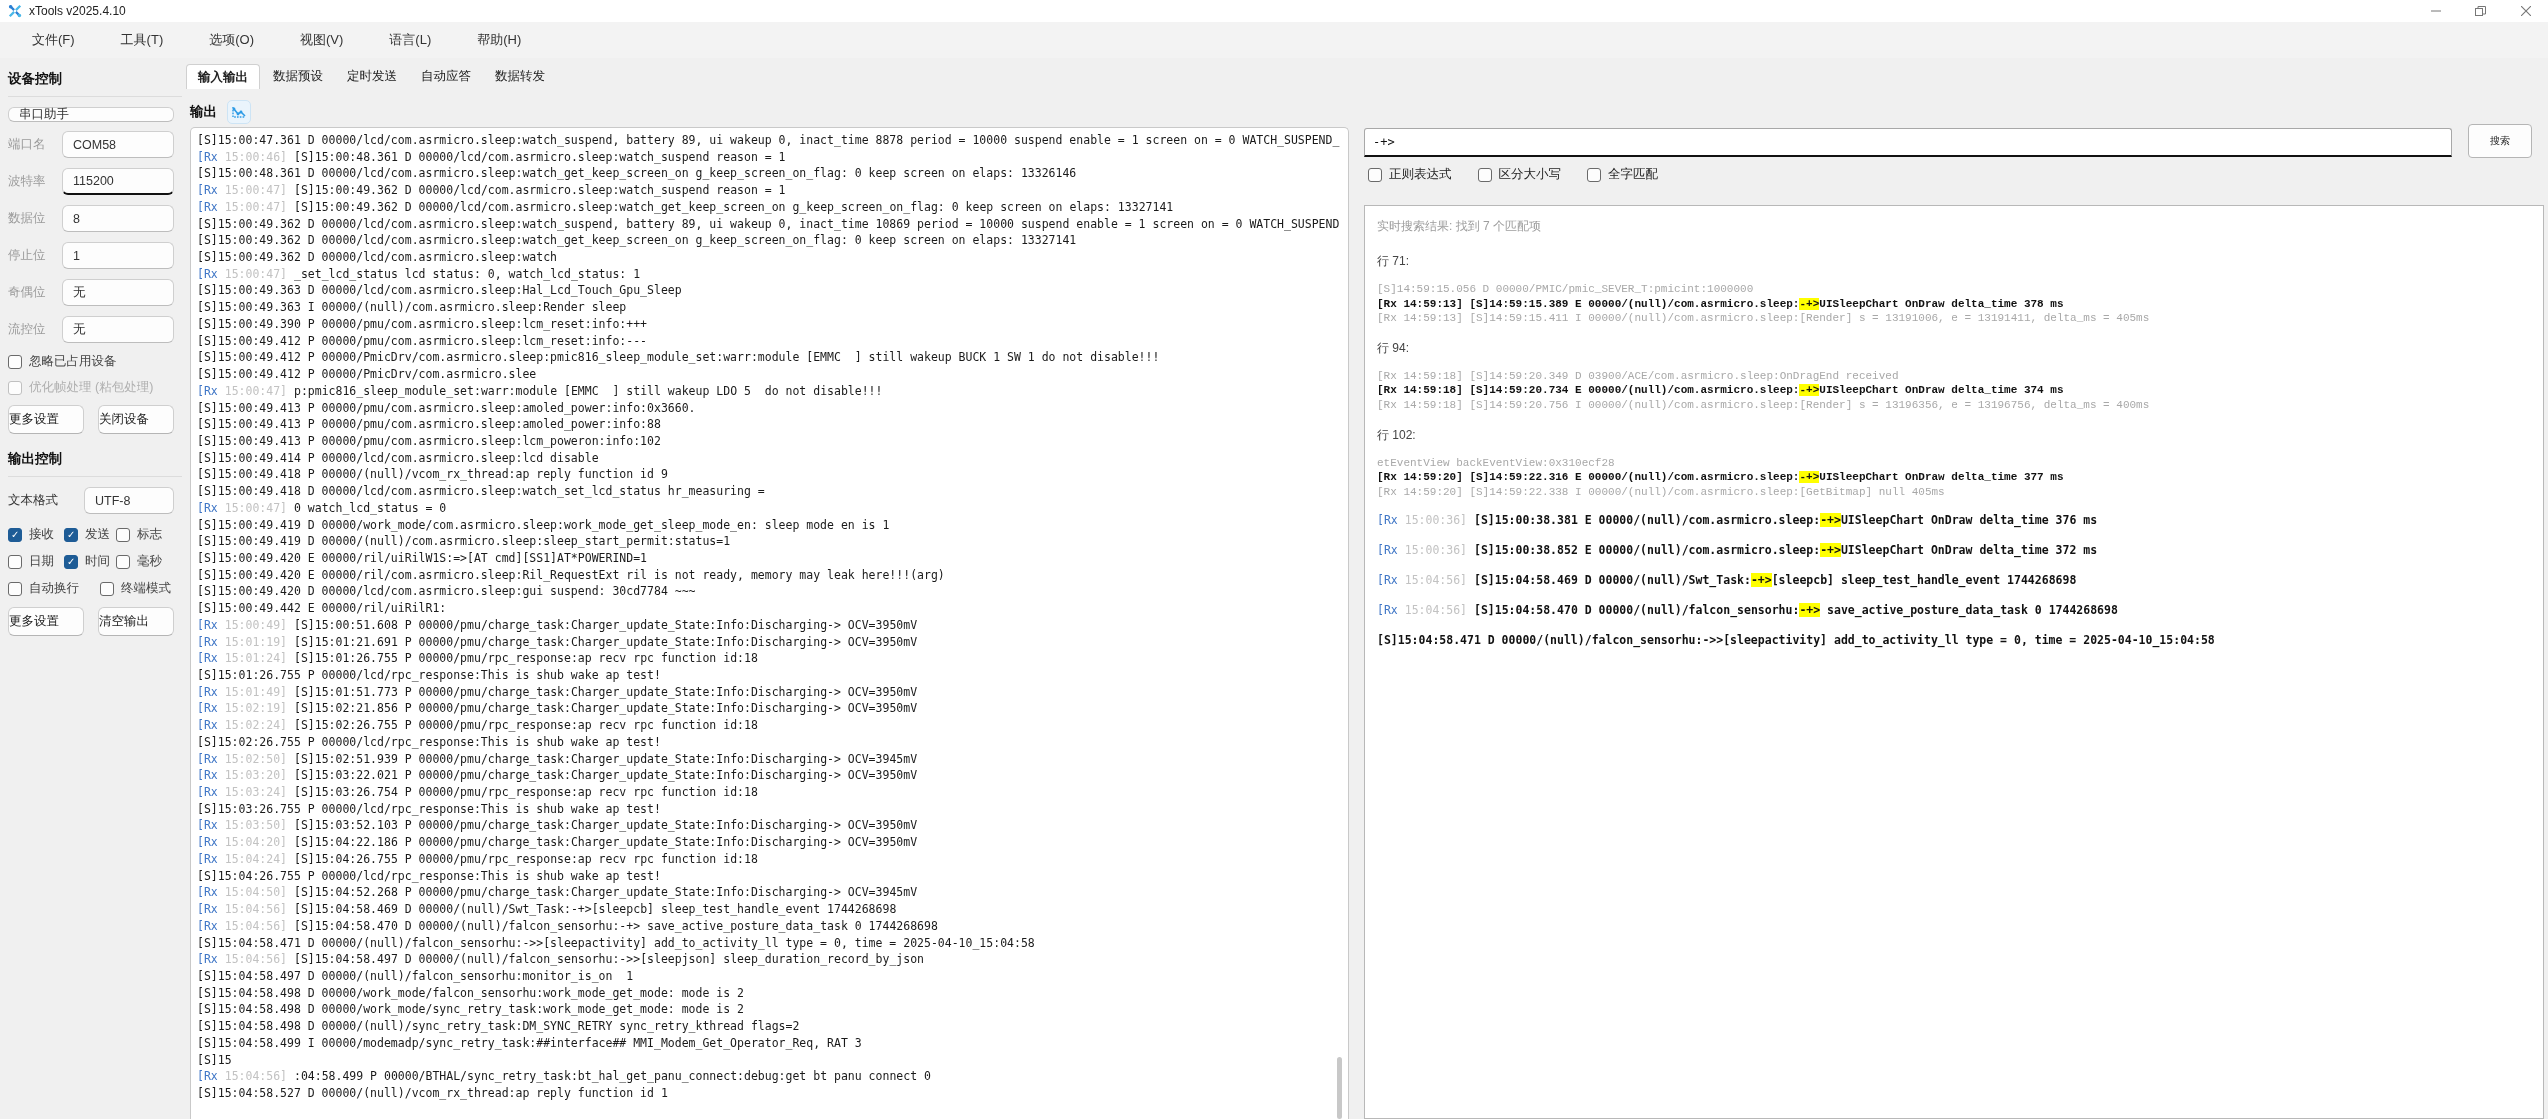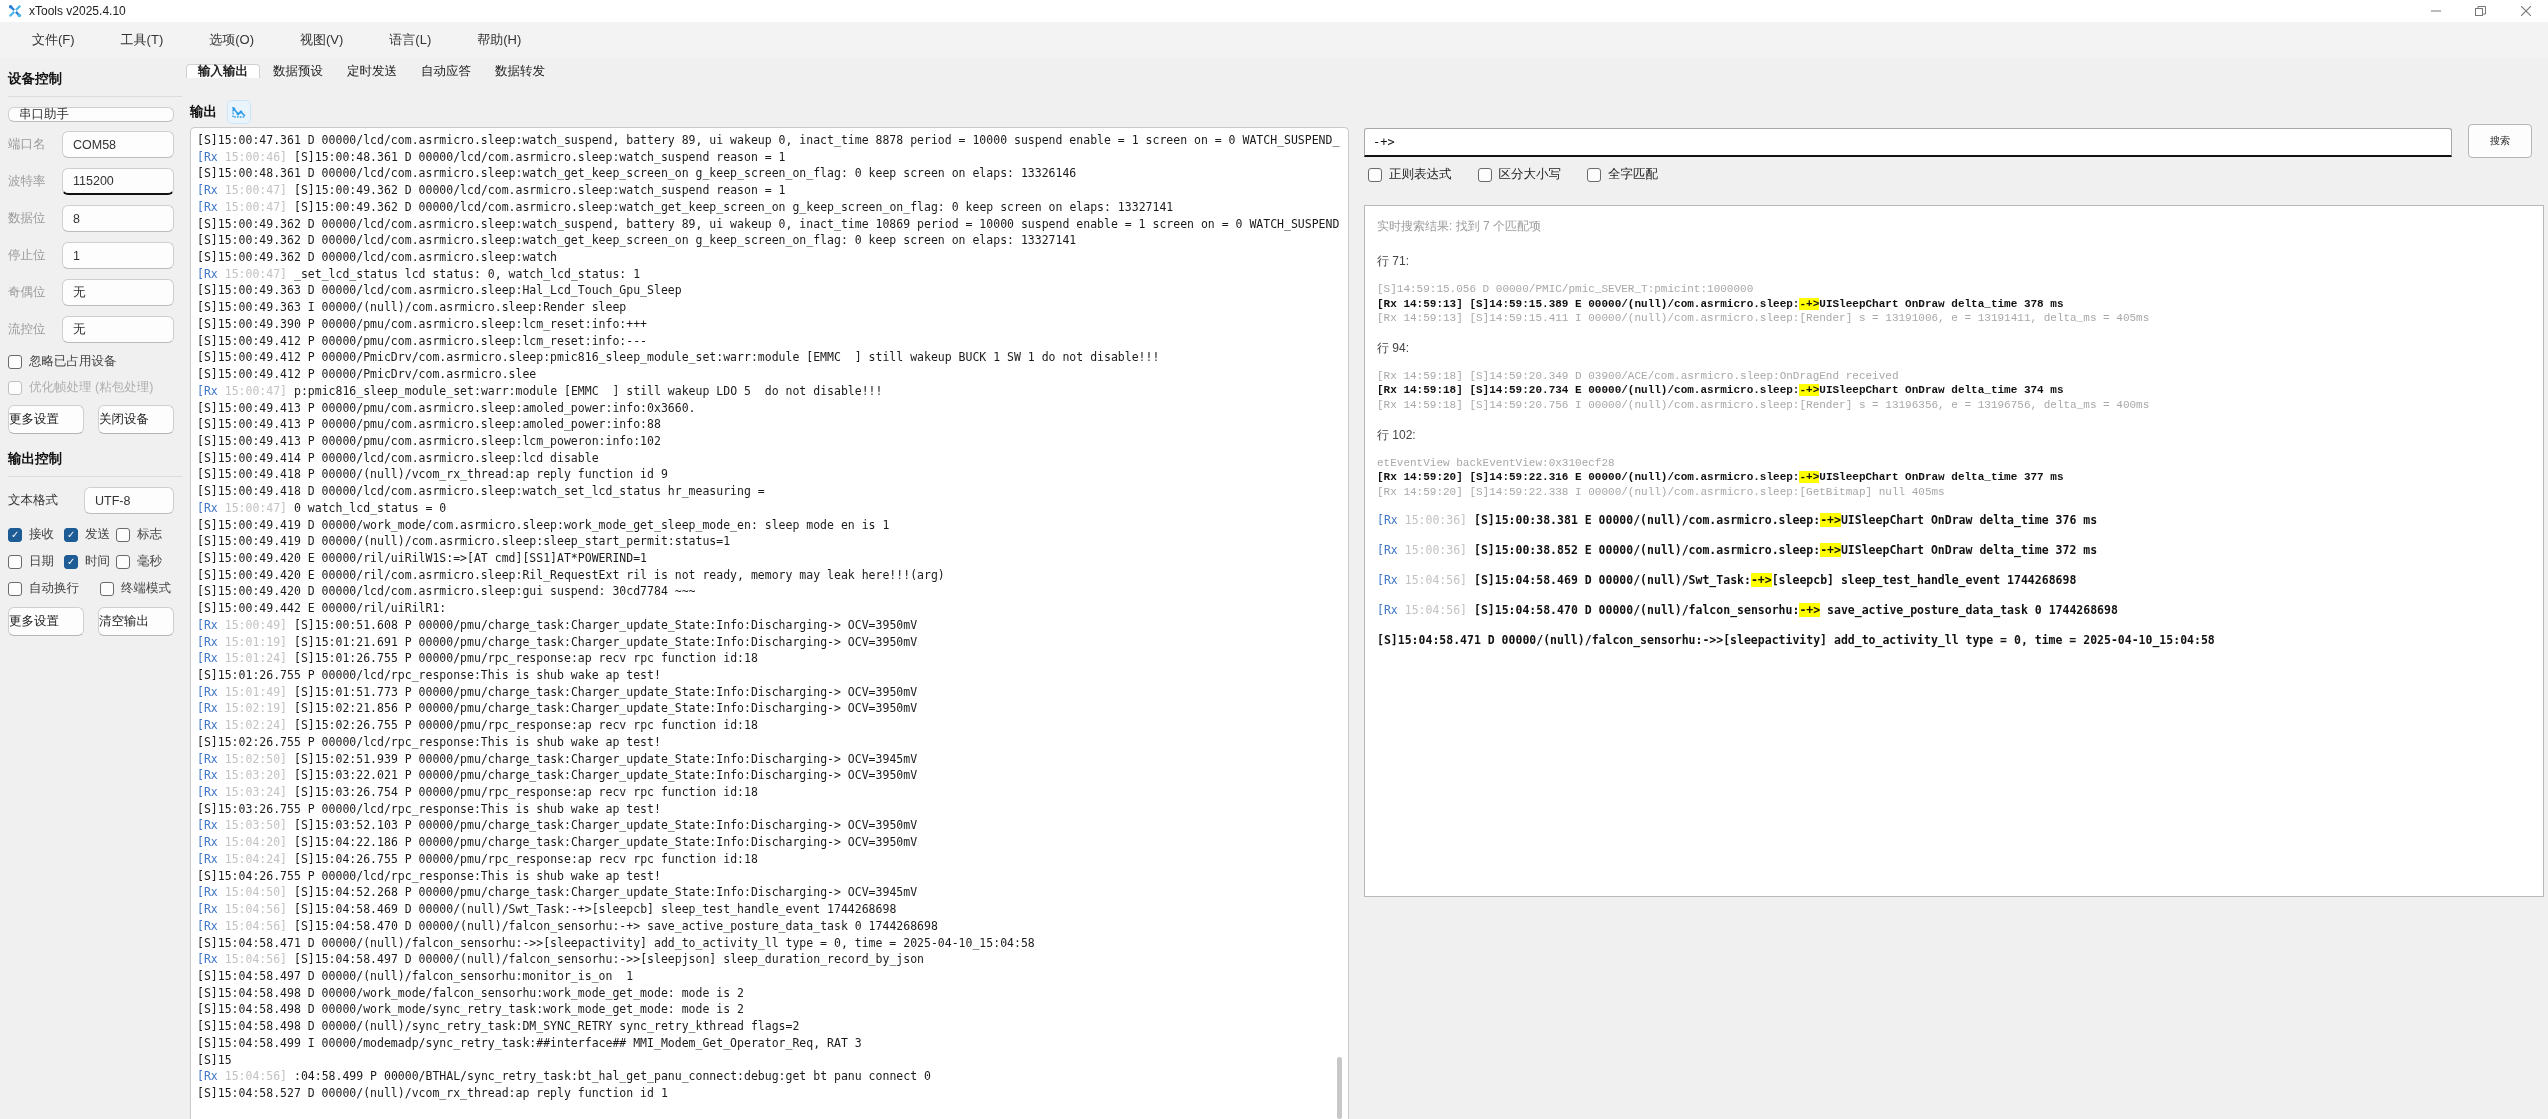--- a/index.html
+++ b/index.html
@@ -34,41 +34,41 @@
   .cb-box.checked { background:#1e5c96; border-color:#1e5c96; position:relative; }
   .cb-box.checked::after { content:"✓"; color:#fff; font-size:10px; position:absolute; left:2px; top:0px; }
   .btn { display:inline-block; background:#fdfdfd; border:1px solid #cfcfcf; border-bottom-color:#b5b5b5; border-radius:6px; font-size:12.5px; color:#222; text-align:left; padding:5px 0; }
   .side-btn-row { display:flex; margin:2px 8px 4px 8px; gap:14px; }
   .side-btn-row .btn { flex:1; }
   .check-grid-row { display:flex; align-items:center; margin:0 0 10px 8px; }
   .check-grid-row .cb-row { margin:0; }
 
   
   .tabbar { position:absolute; left:186px; top:64px; height:27px; display:flex; }
-  .tab { height:14px; padding:0 11px; display:flex; align-items:center; font-size:12.5px; color:#222; margin-right:2px; border-radius:4px 4px 0 0; }
+  .tab { height:25px; padding:0 11px; display:flex; align-items:center; font-size:12.5px; color:#222; margin-right:2px; border-radius:4px 4px 0 0; }
   .tab.active { background:#ffffff; border:1px solid #d0d0d0; border-bottom:none; font-weight:bold; }
 
   
   .output-row { position:absolute; left:190px; top:98px; height:28px; display:flex; align-items:center; }
   .output-label { font-size:13.5px; font-weight:bold; color:#111; }
   .chart-btn { width:24px; height:24px; margin-left:10px; background:#eaf4fc; border:1px solid #cde4f5; border-radius:5px; display:flex; align-items:center; justify-content:center; }
 
   
   .log-box { position:absolute; left:190px; top:127px; width:1159px; height:992px; background:#ffffff; border:1px solid #c9c9c9; border-bottom:none; border-radius:5px 5px 0 0; padding:4px 0 0 6px; overflow:hidden; }
   .log-line { font-family:"DejaVu Sans Mono", monospace; font-size:11.5px; line-height:16.72px; color:#1a1a1a; white-space:pre; }
   .rx-a { color:#3f76c6; }
   .rx-b { color:#c2c2c2; }
   .log-scrollbar { position:absolute; left:1337px; top:1057px; width:5px; height:62px; background:#c8c8c8; border-radius:3px; }
 
   
   .search-input { position:absolute; left:1364px; top:128px; width:1088px; height:29px; background:#ffffff; border:1px solid #a8a8a8; border-bottom:2px solid #111; border-radius:3px 3px 0 0; font-family:"DejaVu Sans Mono", monospace; font-size:12px; color:#111; padding:0 8px; }
   .search-btn { position:absolute; left:2468px; top:124px; width:64px; height:34px; background:#fdfdfd; border:1px solid #b5b5b5; border-radius:4px; font-size:10px; color:#222; display:flex; align-items:center; justify-content:center; }
   .search-opts { position:absolute; left:1368px; top:166px; display:flex; align-items:center; }
   .search-opts .cb-row { margin:0 26px 0 0; color:#222; }
-  .result-box { position:absolute; left:1364px; top:205px; width:1180px; height:692px; background:#ffffff; border:1px solid #b8b8b8; padding:12px 12px; overflow:hidden; }
+  .result-box { position:absolute; left:1364px; top:205px; width:1180px; height:914px; background:#ffffff; border:1px solid #b8b8b8; padding:12px 12px; overflow:hidden; }
   .summary { font-size:12px; color:#9d9d9d; margin-bottom:18px; }
   .group-label { font-size:12px; color:#444; margin:0 0 12px 0; }
   .grp-row { font-family:"Liberation Mono", monospace; font-size:11px; line-height:14.6px; white-space:pre; }
   .grp-row.dim { color:#a8a8a8; }
   .grp-row.match { color:#111; font-weight:bold; }
   .group { margin-bottom:14px; }
   .hl { background:#ffff00; color:#111; }
   .single { font-family:"DejaVu Sans Mono", monospace; font-size:11.5px; line-height:15px; margin-bottom:15px; white-space:pre; color:#111; font-weight:bold; }
   .single .rx-a, .single .rx-b { font-weight:normal; }
 </style>

